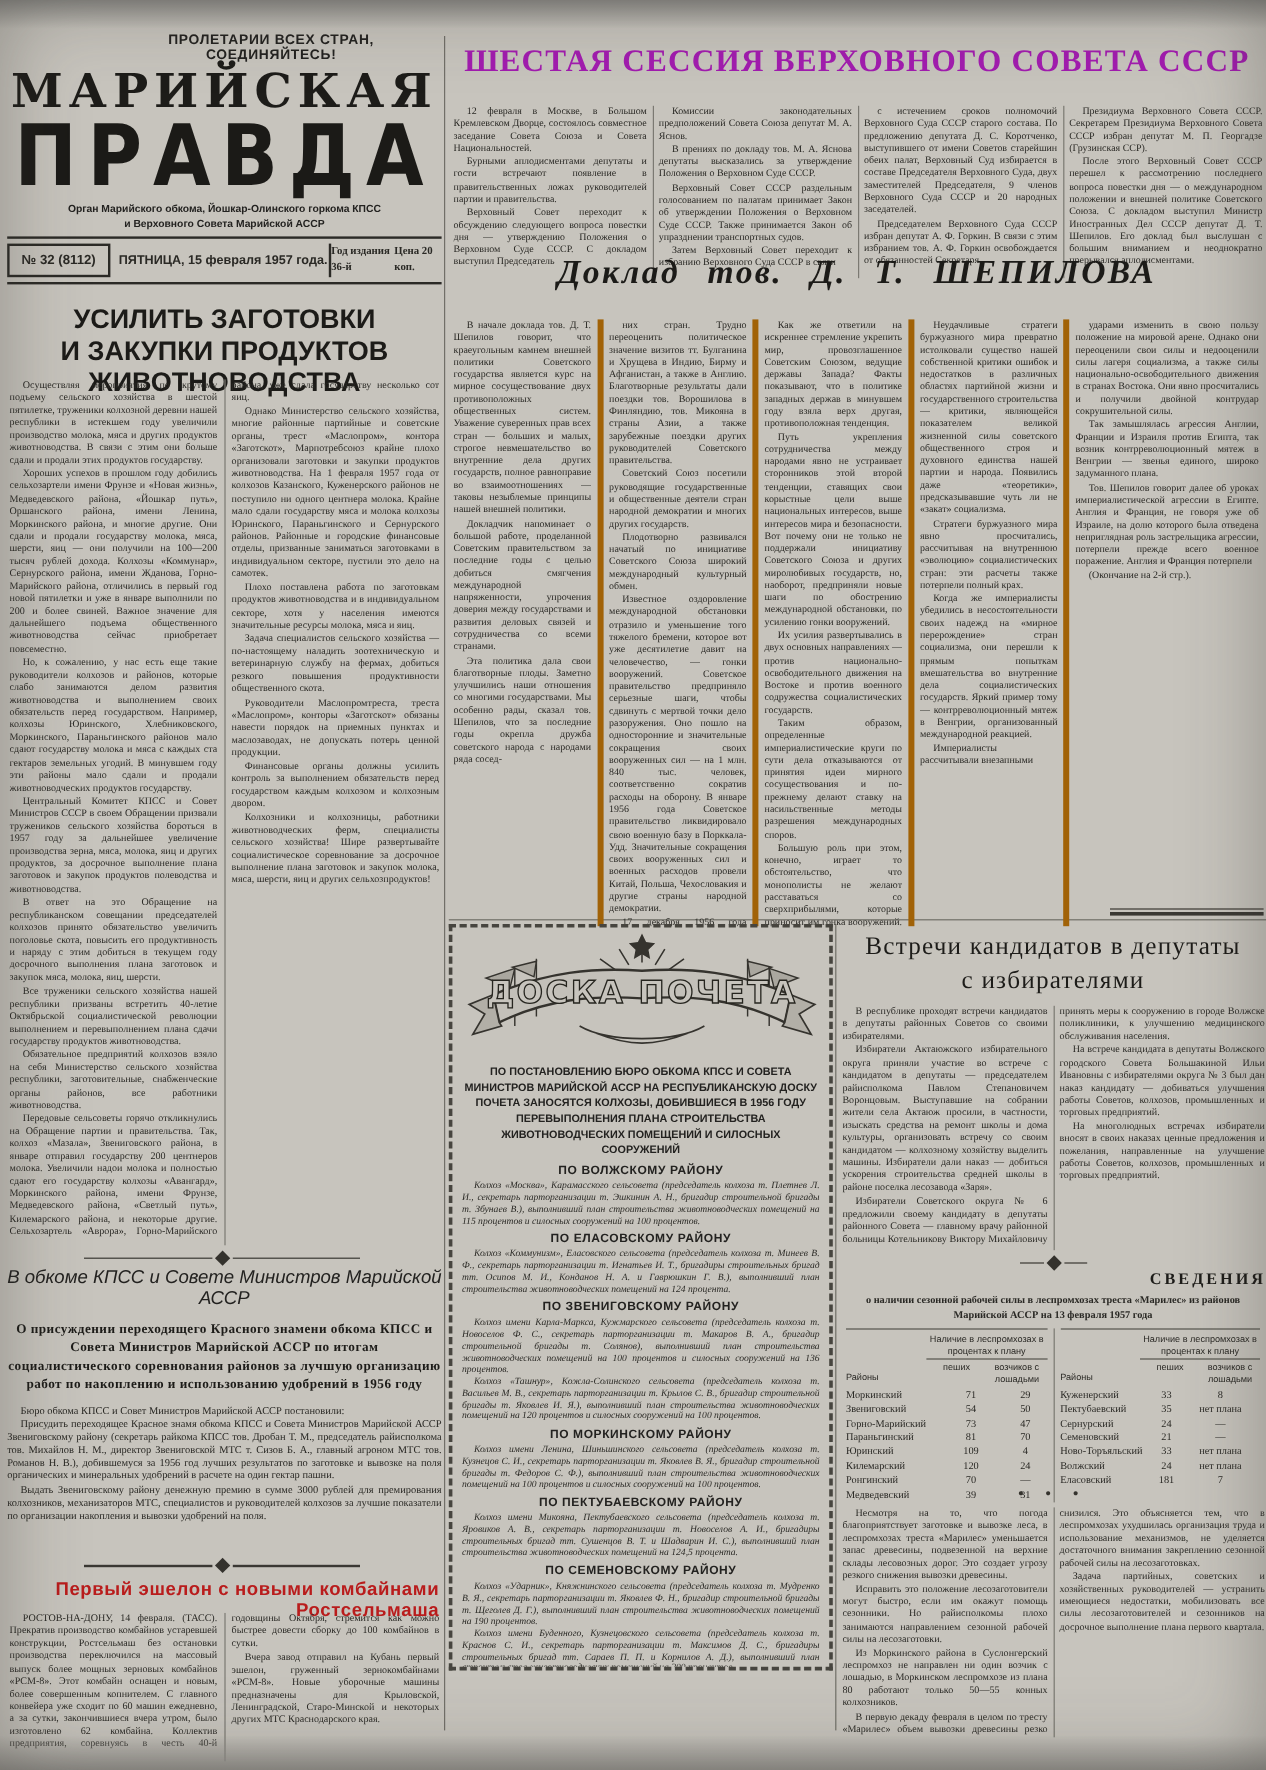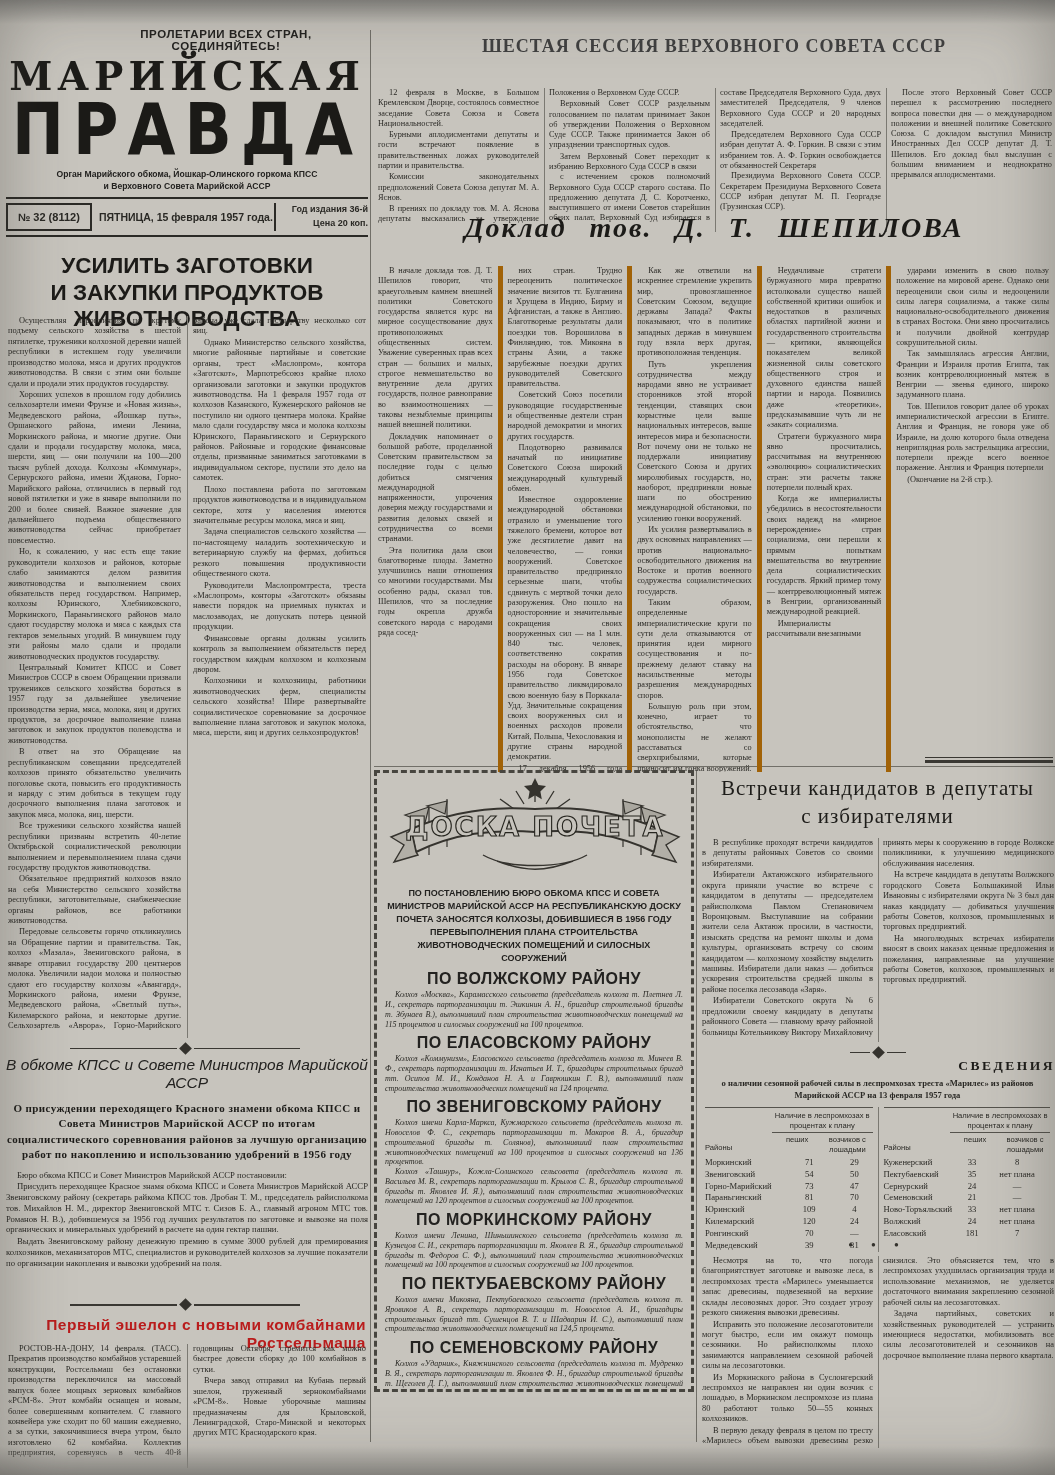--- a/index.html
+++ b/index.html
@@ -30,31 +30,31 @@
   .title2{font-family:"DejaVu Sans",sans-serif;font-weight:bold;font-size:62px;letter-spacing:9px;
           text-align:center;line-height:.92;color:#1b1a17;transform:scaleY(1.14);transform-origin:top;}
   .organ{font-family:"Liberation Sans",sans-serif;font-weight:bold;font-size:8.6px;line-height:1.45;
          text-align:center;white-space:pre-line;margin-top:14px;padding-bottom:4px;
          border-bottom:2px solid #2b2a26;color:#232220;}
   .infobar{display:flex;align-items:stretch;border-bottom:2px solid #2b2a26;padding:4px 0;
            font-family:"Liberation Sans",sans-serif;font-weight:bold;}
   .infobar .issue{border:2px solid #2b2a26;padding:6px 10px;font-size:11px;display:flex;align-items:center;}
   .infobar .date{flex:1;display:flex;align-items:center;justify-content:center;font-size:10.5px;
                  border-right:2px solid #2b2a26;margin-left:6px;}
-  .infobar .edition{width:92px;display:flex;flex-direction:column;justify-content:center;
-                    font-size:9px;text-align:right;line-height:1.5;}
+  .infobar .edition{width:92px;display:flex;flex-direction:row;justify-content:center;
+                    font-size:9px;text-align:left;line-height:1.5;font-family:Liberation Serif, serif;}
 
   
   .cols p{margin:0 0 1px;text-indent:11px;line-height:1.24;}
   .justify{text-align:justify;}
   .abs{position:absolute;}
 
   
   .session-headline{left:376px;top:36px;width:676px;text-align:center;font-weight:bold;
-      font-size:18px;letter-spacing:1px;color:#404040;font-family:"Liberation Serif",serif;}
+      font-size:26px;letter-spacing:1px;color:#a21caf;font-family:"Liberation Serif",serif;}
   .session-cols{left:378px;top:88px;width:674px;height:144px;font-size:8.3px;
       column-count:4;column-gap:10px;column-rule:1px solid #7b7972;column-fill:auto;overflow:hidden;}
 
   
   .report-headline{left:376px;top:212px;width:676px;text-align:center;font-style:italic;
       font-weight:bold;font-size:28px;word-spacing:14px;letter-spacing:2px;color:#1c1b18;}
   .report-cols{left:378px;top:266px;width:676px;height:506px;display:flex;overflow:hidden;}
   .report-cols .col{font-size:8.3px;overflow:hidden;padding:0 5px;border-left:5px solid #a16207;}
   .report-cols .col:first-child{border-left:none;padding-left:0;}
   .report-cols .c{width:126px;}
@@ -81,21 +81,21 @@
   .combines-cols{left:8px;top:1344px;width:358px;height:124px;font-size:8.4px;
       column-count:2;column-gap:12px;column-rule:1px solid #7b7972;column-fill:auto;overflow:hidden;}
 
   
   .honor{left:374px;top:770px;width:320px;height:622px;border:3px dashed #47453f;
          padding:2px 8px;box-sizing:border-box;overflow:hidden;}
   .honor-banner{display:block;margin:0 auto;}
   .honor-intro{font-family:"Liberation Sans",sans-serif;font-weight:bold;font-size:9px;
       line-height:1.45;text-align:center;margin-top:2px;color:#232220;}
   .honor-sec h4{margin:5px 0 2px;text-align:center;font-family:"Liberation Sans",sans-serif;
-      font-size:16px;letter-spacing:.5px;color:#232220;}
+      font-size:10px;letter-spacing:.5px;color:#232220;}
   .honor-sec .entries{font-size:8px;}
   .honor-sec .entries p{margin:0;text-indent:10px;line-height:1.22;font-style:italic;}
 
   
   .meetings-headline{left:700px;top:774px;width:355px;text-align:center;white-space:pre-line;
       font-size:21px;line-height:1.35;letter-spacing:1px;color:#1d1c19;}
   .meetings-cols{left:702px;top:838px;width:352px;height:204px;font-size:8.4px;
       column-count:2;column-gap:10px;column-rule:1px solid #7b7972;column-fill:auto;overflow:hidden;}
 
   
@@ -146,20 +146,21 @@
 
   <div class="vrule" style="left:370px;top:30px;height:1412px;"></div>
   <div class="vrule" style="left:696px;top:770px;height:672px;"></div>
   <div class="hrule" style="left:374px;top:766px;width:681px;"></div>
 
   <div class="abs session-headline">ШЕСТАЯ СЕССИЯ ВЕРХОВНОГО СОВЕТА СССР</div>
   <div class="abs session-cols cols justify">
     <div>
         <p>12 февраля в Москве, в Большом Кремлевском Дворце, состоялось совместное заседание Совета Союза и Совета Национальностей.</p>
         <p>Бурными аплодисментами депутаты и гости встречают появление в правительственных ложах руководителей партии и правительства.</p>
+        <p>Верховный Совет переходит к обсуждению следующего вопроса повестки дня — утверждению Положения о Верховном Суде СССР. С докладом выступил Председатель</p>
       </div>
     <div>
         <p>Комиссии законодательных предположений Совета Союза депутат М. А. Яснов.</p>
         <p>В прениях по докладу тов. М. А. Яснова депутаты высказались за утверждение Положения о Верховном Суде СССР.</p>
         <p>Верховный Совет СССР раздельным голосованием по палатам принимает Закон об утверждении Положения о Верховном Суде СССР. Также принимается Закон об упразднении транспортных судов.</p>
         <p>Затем Верховный Совет переходит к избранию Верховного Суда СССР в связи</p>
       </div>
     <div>
         <p>с истечением сроков полномочий Верховного Суда СССР старого состава. По предложению депутата Д. С. Коротченко, выступившего от имени Советов старейшин обеих палат, Верховный Суд избирается в составе Председателя Верховного Суда, двух заместителей Председателя, 9 членов Верховного Суда СССР и 20 народных заседателей.</p>
         <p>Председателем Верховного Суда СССР избран депутат А. Ф. Горкин. В связи с этим избранием тов. А. Ф. Горкин освобождается от обязанностей Секретаря</p>

